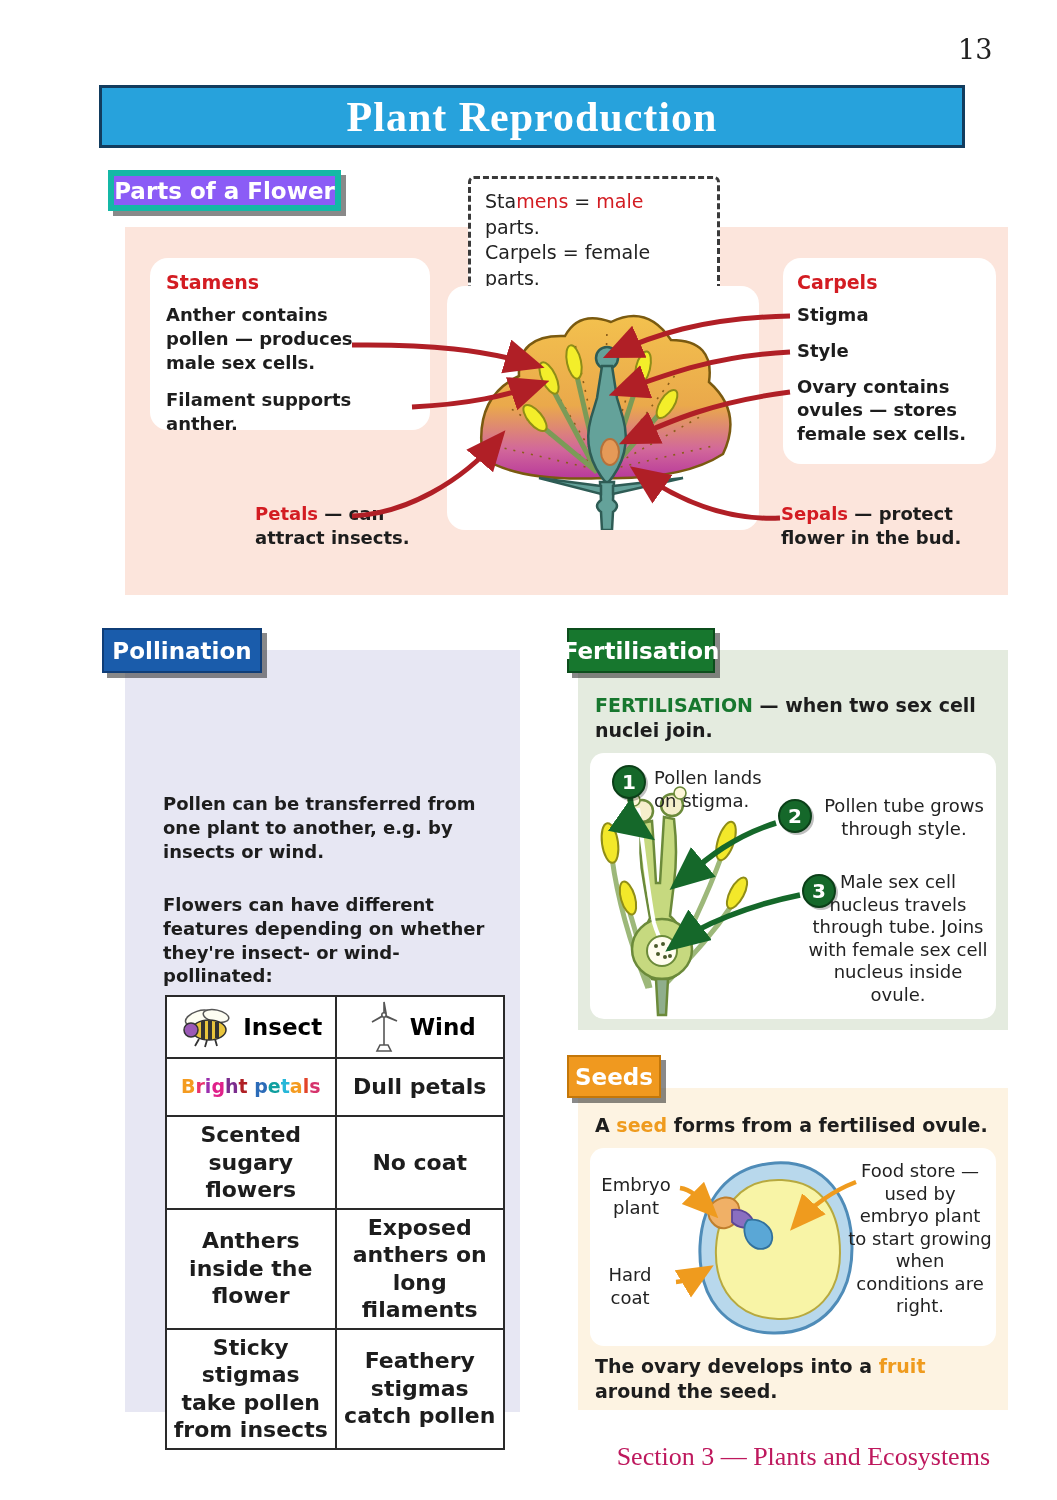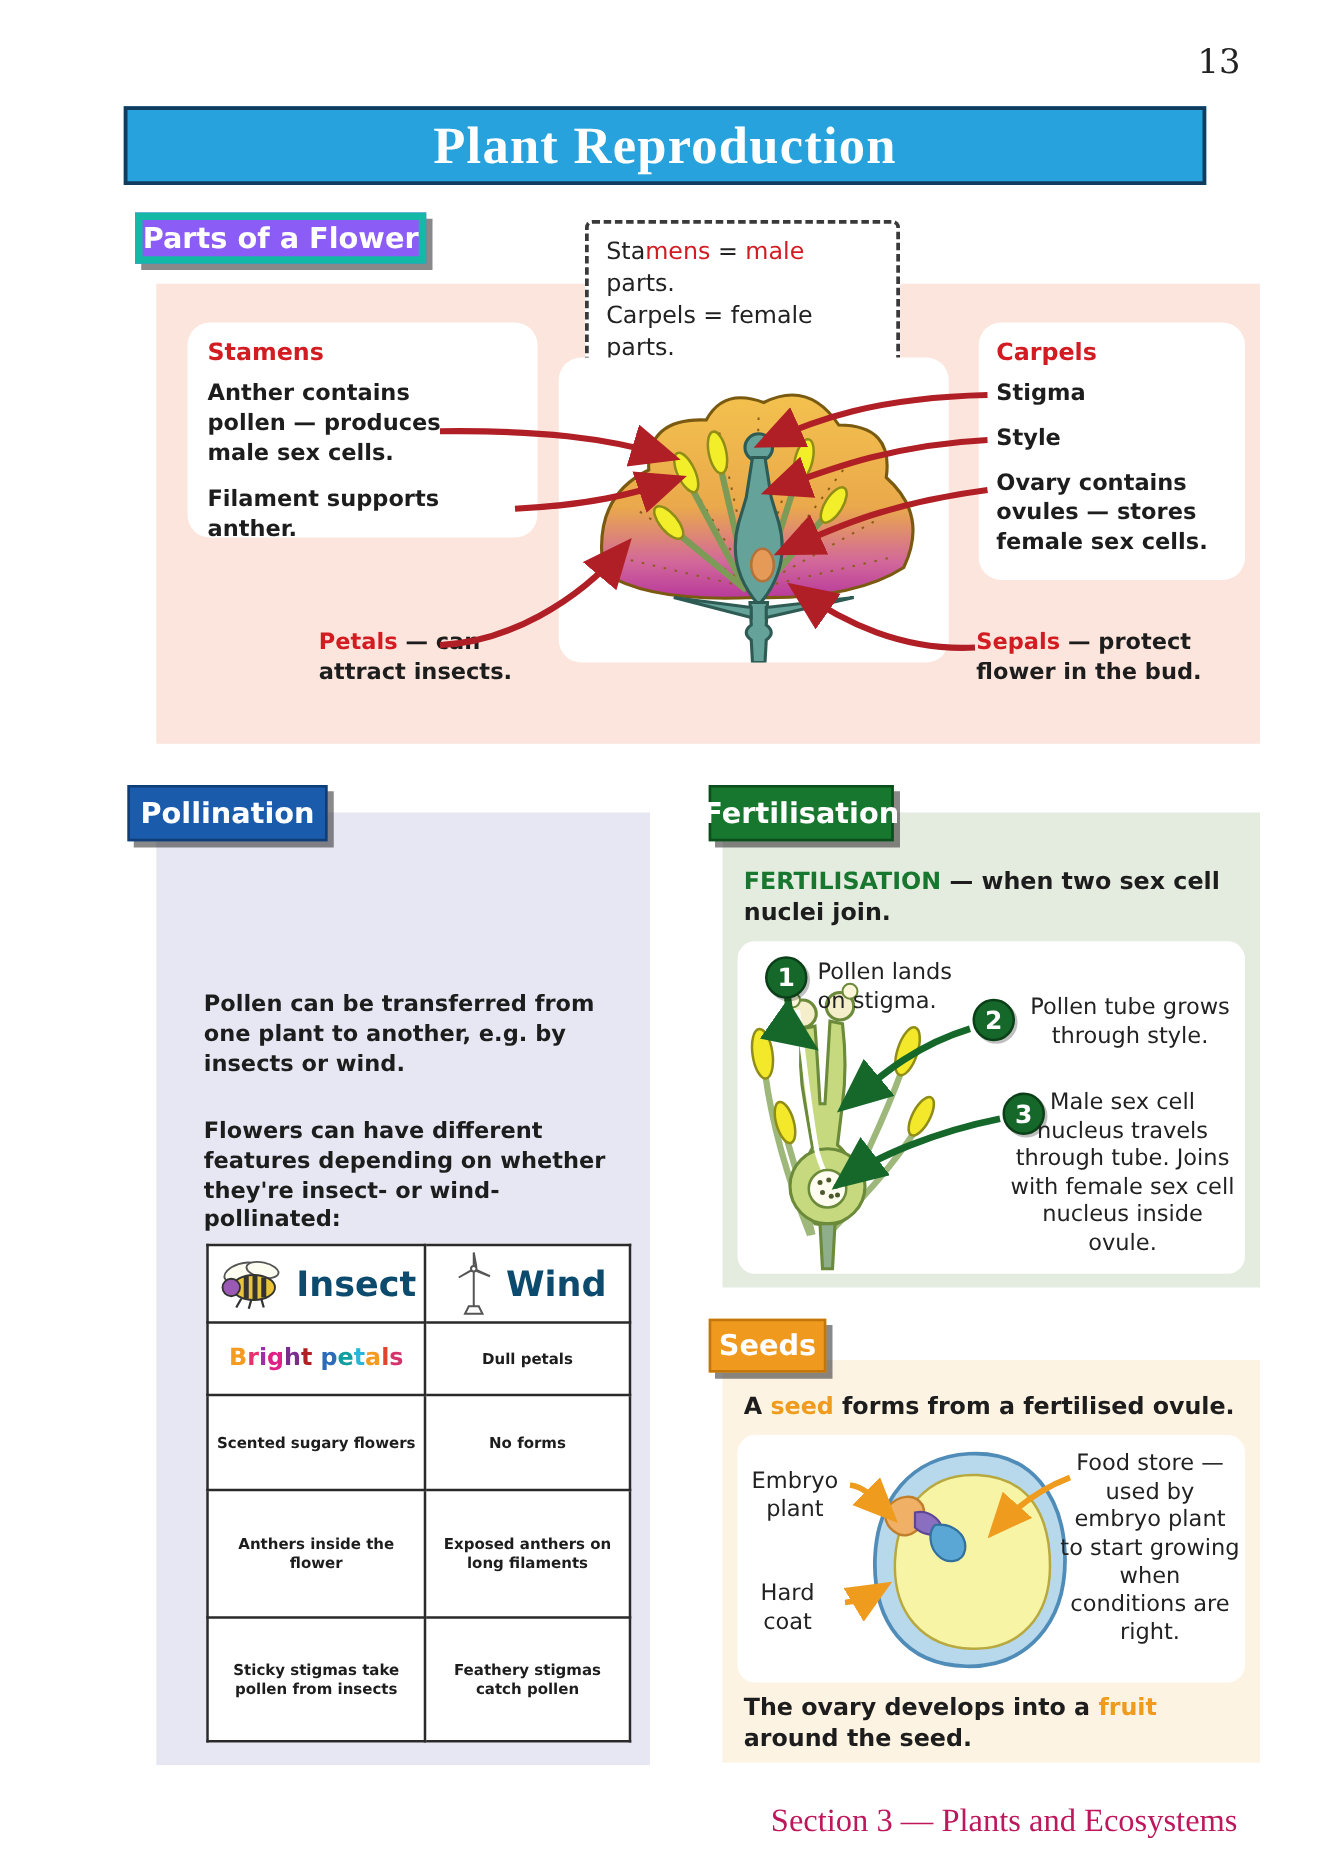--- a/index.html
+++ b/index.html
@@ -27,22 +27,22 @@
   .white-box { background:#ffffff; border-radius:18px; }
 
   .body-text { font-weight:bold; font-size:18px; line-height:1.32; color:#1d1d1d; }
   .body-text p + p { margin-top:14px; }
   .hand { font-family:"DejaVu Sans",sans-serif; font-weight:normal; font-size:17px; line-height:1.25; color:#222; }
 
   .burst-note { background:#fff; border:3px dashed #3a3a3a; border-radius:6px; padding:10px 14px; }
   .burst-note .hand { font-size:19px; line-height:1.35; }
 
   .feature-table { border-collapse:collapse; width:340px; background:#fff; }
-  .feature-table td { border:2.5px solid #2a2a2a; text-align:center; vertical-align:middle; font-weight:bold; font-size:12px; line-height:1.25; padding:4px 6px; background:#fff; }
-  .feature-table td.hdr { font-size:28px; color:#0c4a6e; }
+  .feature-table td { border:2.5px solid #2a2a2a; text-align:center; vertical-align:middle; font-weight:bold; font-size:22px; line-height:1.25; padding:4px 6px; background:#fff; }
+  .feature-table td.hdr { font-size:23px; color:#000000; }
   .hdr-cell { display:flex; align-items:center; justify-content:center; gap:6px; }
 
   .step-circle { width:34px; height:34px; border-radius:50%; background:#15682a; border:2px solid #0b3f18;
                  color:#fff; font-weight:bold; font-size:20px; display:flex; align-items:center; justify-content:center;
                  box-shadow:2px 2px 0 rgba(0,0,0,0.25); }
 
   .footer { font-family:"Liberation Serif","DejaVu Serif",serif; font-size:26px; color:#be185d; }
   svg { display:block; }
 </style>
 </head>
@@ -195,21 +195,21 @@
           <span>Wind</span>
         </div>
       </td>
     </tr>
     <tr style="height:58px;">
       <td style="font-size:19px;"><span style="color: rgb(244, 155, 32);">B</span><span style="color: rgb(232, 50, 109);">r</span><span style="color: rgb(155, 47, 174);">i</span><span style="color: rgb(224, 33, 138);">g</span><span style="color: rgb(123, 45, 142);">h</span><span style="color: rgb(176, 32, 37);">t</span><span> </span><span style="color: rgb(43, 107, 184);">p</span><span style="color: rgb(15, 159, 159);">e</span><span style="color: rgb(39, 183, 216);">t</span><span style="color: rgb(244, 155, 32);">a</span><span style="color: rgb(226, 68, 42);">l</span><span style="color: rgb(214, 51, 108);">s</span></td>
       <td>Dull petals</td>
     </tr>
     <tr style="height:76px;">
       <td>Scented sugary flowers</td>
-      <td>No forms</td>
+      <td>No coat</td>
     </tr>
     <tr style="height:102px;">
       <td>Anthers inside the flower</td>
       <td>Exposed anthers on long filaments</td>
     </tr>
     <tr style="height:99px;">
       <td>Sticky stigmas take pollen from insects</td>
       <td>Feathery stigmas catch pollen</td>
     </tr>
   </tbody>

